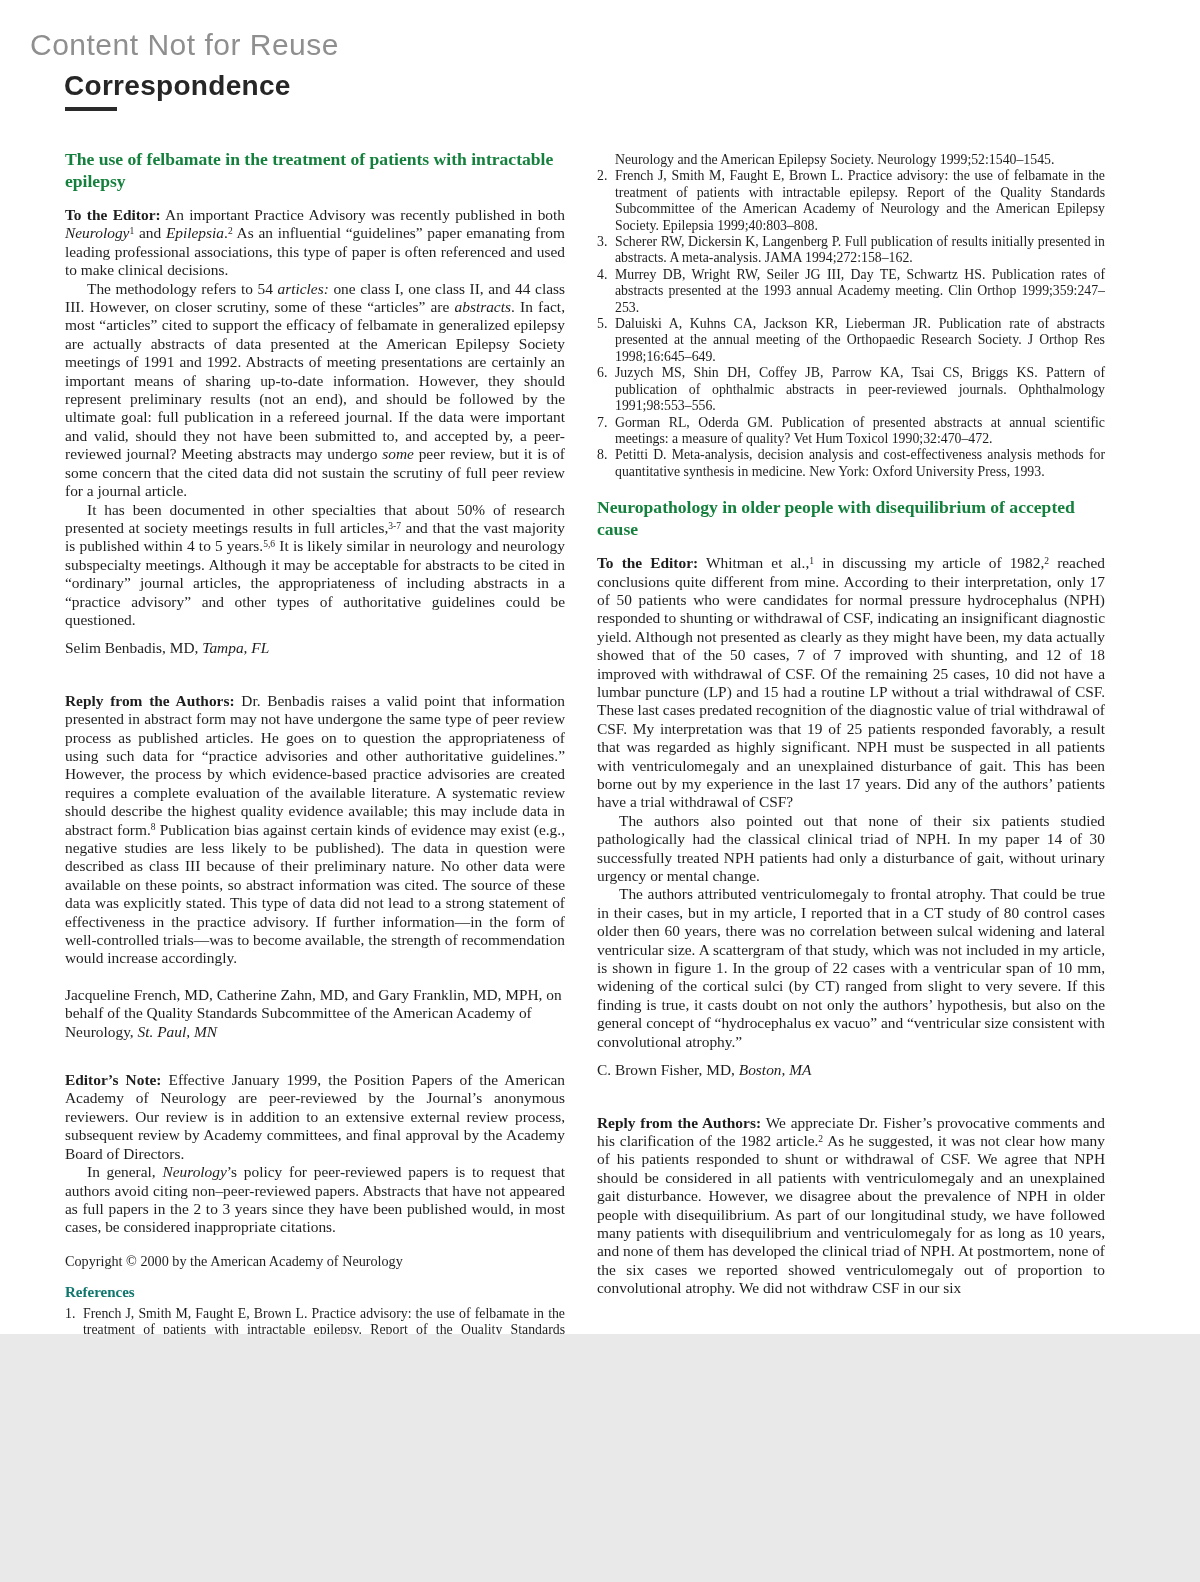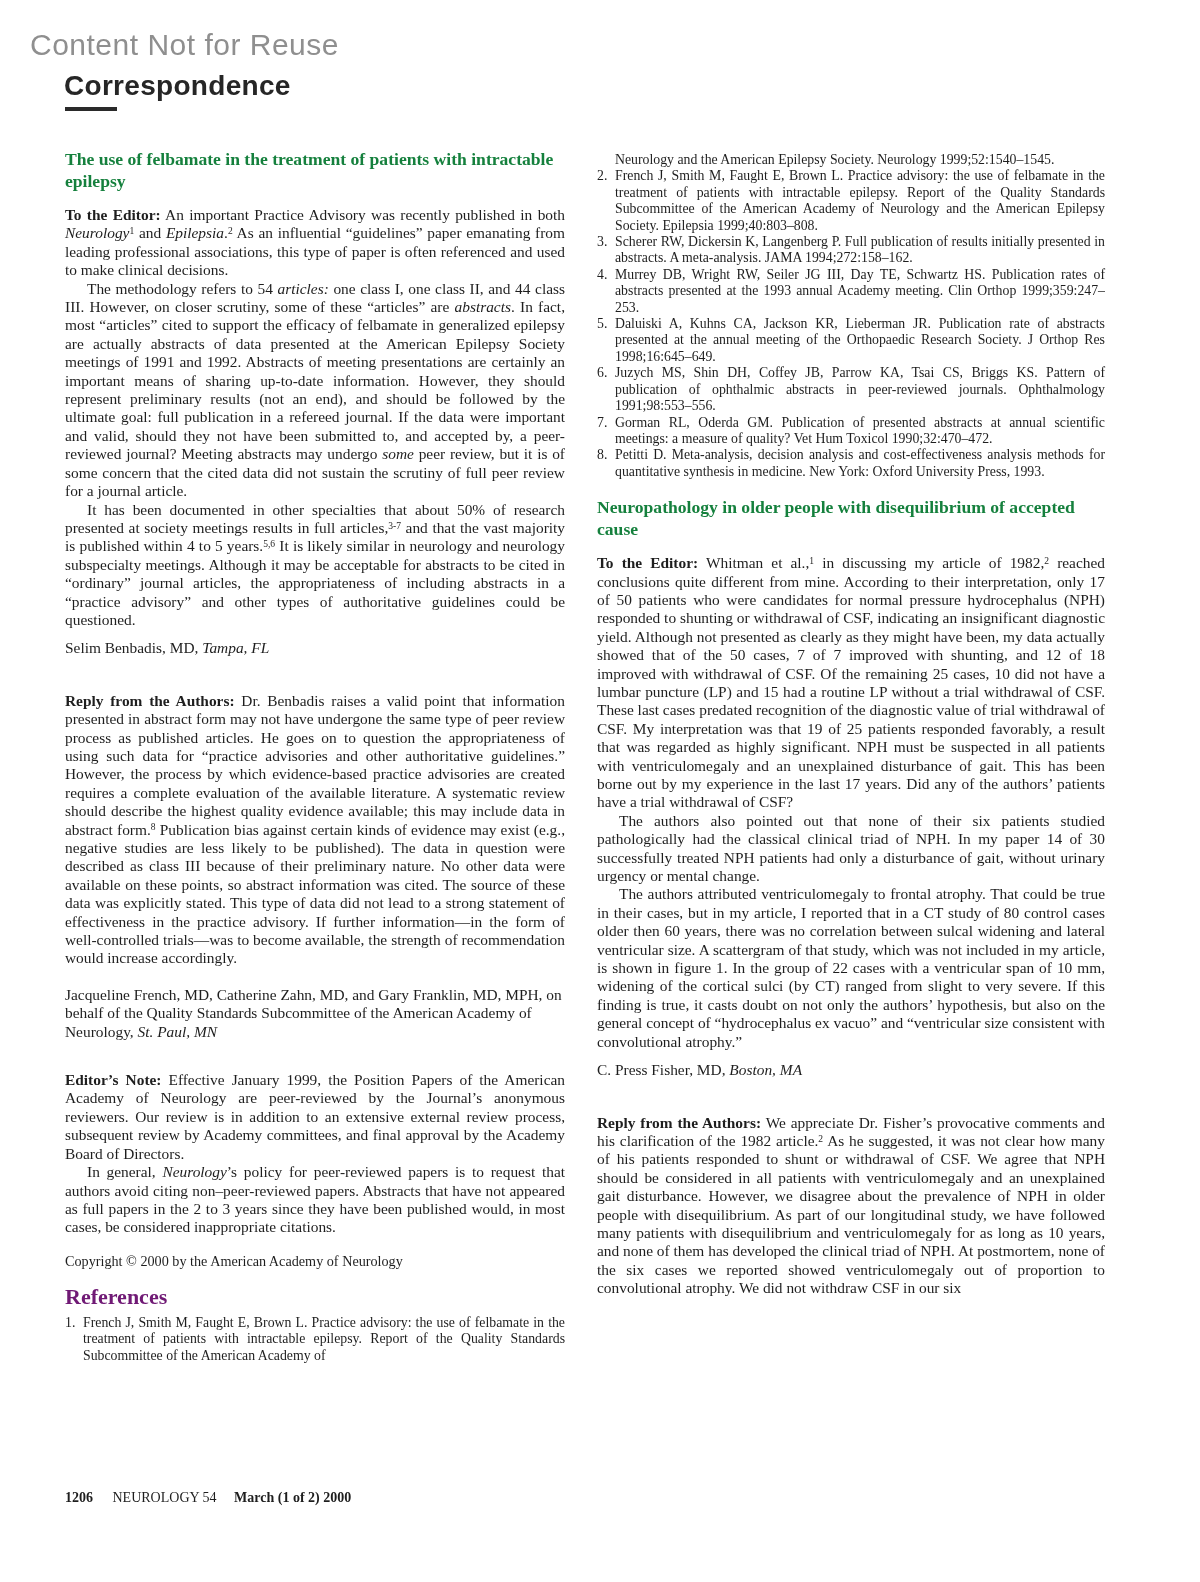--- a/index.html
+++ b/index.html
@@ -1,18 +1,18 @@
 <!DOCTYPE html>
 <html lang="en"><head>
 <meta charset="utf-8">
 <style>
   html,body{margin:0;padding:0;background:#e9e9e9;}
   .page{
     position:relative;
-    width:1200px;height:1582px;
+    width:1200px;height:1334px;
     background:#ffffff;
     font-family:"Liberation Serif",serif;
     color:#1e1e1e;
     overflow:hidden;
     margin:0 auto;
   }
   .watermark{
     position:absolute;left:30px;top:28px;
     font-family:"Liberation Sans",sans-serif;
     font-size:30px;color:#8f8f8f;letter-spacing:0.5px;
@@ -37,21 +37,21 @@
     margin:0;font-size:15.4px;line-height:18.4px;
     text-align:justify;hyphens:auto;
   }
   .ind{text-indent:22px;}
   .signature{margin:10px 0 0 0;font-size:15.4px;line-height:18.4px;}
   .sig2{margin-top:18px;}
   .reply{margin-top:34px;}
   .ednote{margin-top:30px;}
   .copyright{margin:16px 0 0 0;font-size:14.2px;line-height:17px;}
   .refs-heading{
-    margin:14px 0 5px 0;font-size:22px;font-weight:bold;color:#701a75;
+    margin:14px 0 5px 0;font-size:15px;font-weight:bold;color:#0f766e;
   }
   .ref{
     position:relative;padding-left:18px;
     font-size:13.8px;line-height:16.4px;text-align:justify;hyphens:auto;
   }
   .ref .ref-num{position:absolute;left:0;top:0;}
   .ref.cont{padding-left:18px;}
   .run-b{font-weight:bold;}
   .run-i{font-style:italic;}
   .run-sup{font-size:0.62em;line-height:0;position:relative;top:-0.45em;}
@@ -122,21 +122,21 @@
     </div>
     <div class="ref">
       <span class="ref-num">8.</span>
       <span class="ref-text">Petitti D. Meta-analysis, decision analysis and cost-effectiveness analysis methods for quantitative synthesis in medicine. New York: Oxford University Press, 1993.</span>
     </div>
 
     <h2 class="letter-title mt">Neuropathology in older people with disequilibrium of accepted cause</h2>
     <p class="body"><span class="run-b">To the Editor:</span><span> Whitman et al.,</span><span class="run-sup">1</span><span> in discussing my article of 1982,</span><span class="run-sup">2</span><span> reached conclusions quite different from mine. According to their interpretation, only 17 of 50 patients who were candidates for normal pressure hydrocephalus (NPH) responded to shunting or withdrawal of CSF, indicating an insignificant diagnostic yield. Although not presented as clearly as they might have been, my data actually showed that of the 50 cases, 7 of 7 improved with shunting, and 12 of 18 improved with withdrawal of CSF. Of the remaining 25 cases, 10 did not have a lumbar puncture (LP) and 15 had a routine LP without a trial withdrawal of CSF. These last cases predated recognition of the diagnostic value of trial withdrawal of CSF. My interpretation was that 19 of 25 patients responded favorably, a result that was regarded as highly significant. NPH must be suspected in all patients with ventriculomegaly and an unexplained disturbance of gait. This has been borne out by my experience in the last 17 years. Did any of the authors’ patients have a trial withdrawal of CSF?</span></p>
     <p class="body ind"><span>The authors also pointed out that none of their six patients studied pathologically had the classical clinical triad of NPH. In my paper 14 of 30 successfully treated NPH patients had only a disturbance of gait, without urinary urgency or mental change.</span></p>
     <p class="body ind"><span>The authors attributed ventriculomegaly to frontal atrophy. That could be true in their cases, but in my article, I reported that in a CT study of 80 control cases older then 60 years, there was no correlation between sulcal widening and lateral ventricular size. A scattergram of that study, which was not included in my article, is shown in figure 1. In the group of 22 cases with a ventricular span of 10 mm, widening of the cortical sulci (by CT) ranged from slight to very severe. If this finding is true, it casts doubt on not only the authors’ hypothesis, but also on the general concept of “hydrocephalus ex vacuo” and “ventricular size consistent with convolutional atrophy.”</span></p>
-    <p class="signature"><span>C. Press Fisher, MD, </span><span class="run-i">Boston, MA</span></p>
+    <p class="signature"><span>C. Brown Fisher, MD, </span><span class="run-i">Boston, MA</span></p>
     <p class="body reply"><span class="run-b">Reply from the Authors:</span><span> We appreciate Dr. Fisher’s provocative comments and his clarification of the 1982 article.</span><span class="run-sup">2</span><span> As he suggested, it was not clear how many of his patients responded to shunt or withdrawal of CSF. We agree that NPH should be considered in all patients with ventriculomegaly and an unexplained gait disturbance. However, we disagree about the prevalence of NPH in older people with disequilibrium. As part of our longitudinal study, we have followed many patients with disequilibrium and ventriculomegaly for as long as 10 years, and none of them has developed the clinical triad of NPH. At postmortem, none of the six cases we reported showed ventriculomegaly out of proportion to convolutional atrophy. We did not withdraw CSF in our six</span></p>
   </div>
 
   <div class="footer">
     <span class="fp">1206</span>
     <span class="fj">NEUROLOGY 54</span>
     <span class="fi">March (1 of 2) 2000</span>
   </div>
 
 </div>

